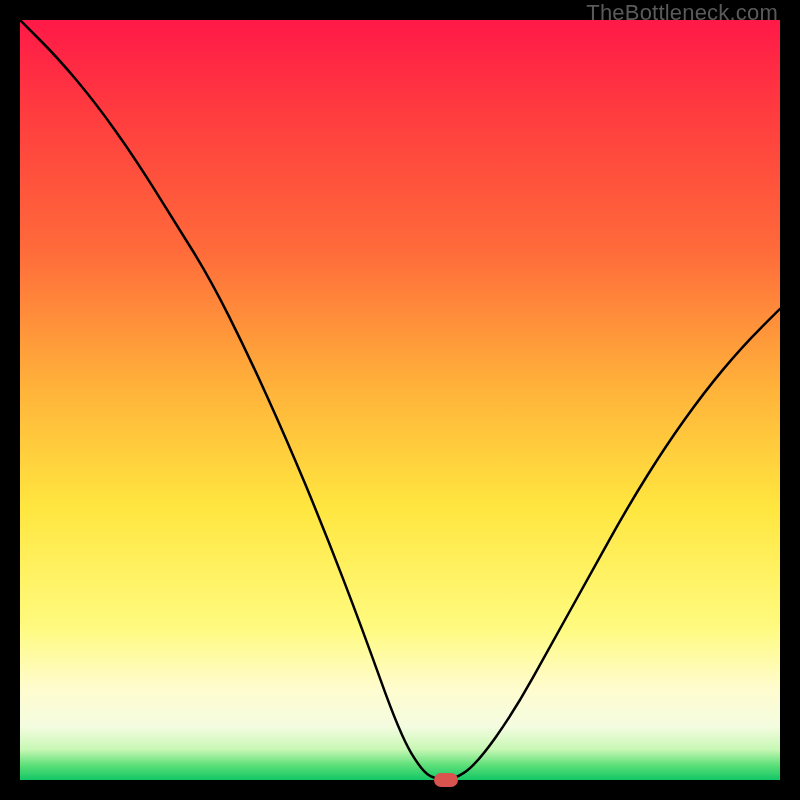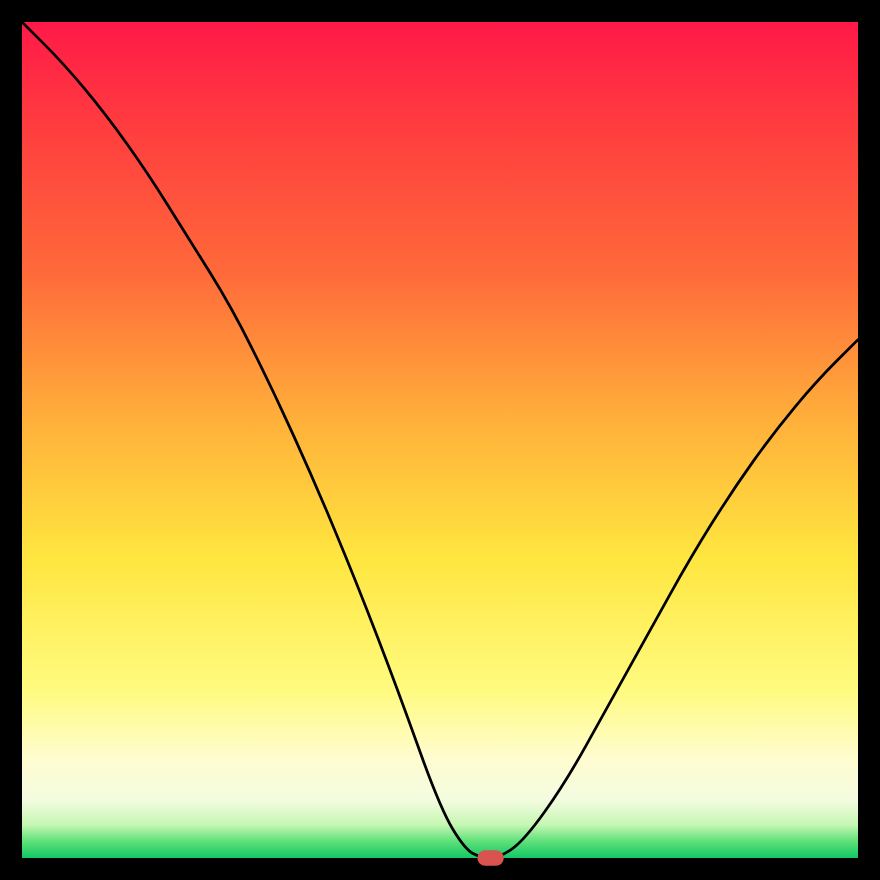--- a/index.html
+++ b/index.html
@@ -64,20 +64,21 @@
     border-radius: 7px;
     background: #d9534f;
     z-index: 4;
     transform: translate(-50%, -50%);
   }
 </style>
 </head>
 <body>
 
 <div class="frame">
+  <div class="watermark">TheBottleneck.com</div>
 
   <div class="plot-area">
     <svg class="curve" viewBox="0 0 760 760" preserveAspectRatio="none">
       <path id="curve-path" d="M 0.0 0.0 Q 0.0 0.0 19.0 19.0 Q 38.0 38.0 57.0 60.8 Q 76.0 83.6 95.0 110.2 Q 114.0 136.8 133.0 167.2 Q 152.0 197.6 171.0 228.0 Q 190.0 258.4 209.0 296.4 Q 228.0 334.4 247.0 376.2 Q 266.0 418.0 285.0 463.6 Q 304.0 509.2 323.0 558.6 Q 342.0 608.0 361.0 661.2 Q 380.0 714.4 391.4 733.4 Q 402.8 752.4 410.4 756.2 Q 418.0 760.0 425.6 760.0 Q 433.2 760.0 444.6 752.4 Q 456.0 744.8 475.0 718.2 Q 494.0 691.6 513.0 657.4 Q 532.0 623.2 551.0 589.0 Q 570.0 554.8 589.0 520.6 Q 608.0 486.4 627.0 456.0 Q 646.0 425.6 665.0 399.0 Q 684.0 372.4 703.0 349.6 Q 722.0 326.8 741.0 307.8 T 760.0 288.8" fill="none" stroke="#000" stroke-width="2.5" stroke-linejoin="round" stroke-linecap="round"></path>
     </svg>
     <div id="marker" class="marker" style="left: 425.6px; top: 760px; background: rgb(217, 83, 79);"></div>
   </div>
 </div>
 
 </body></html>

